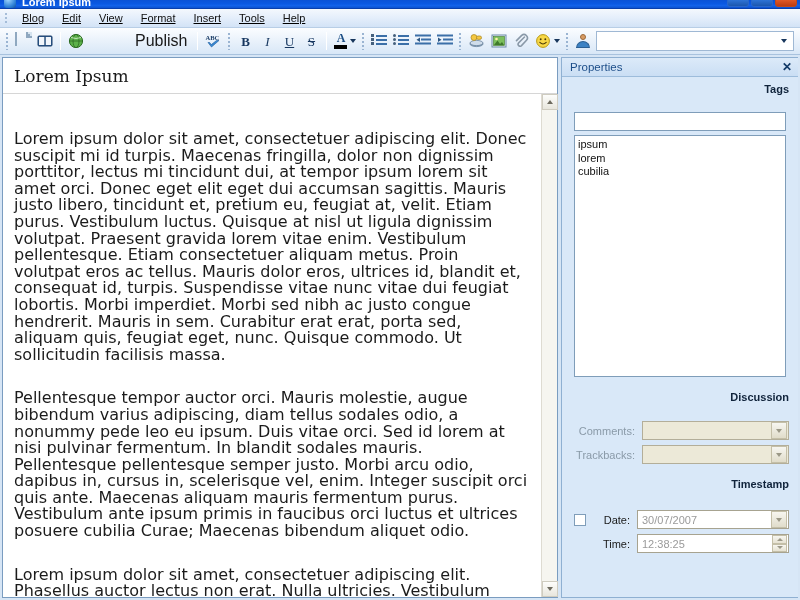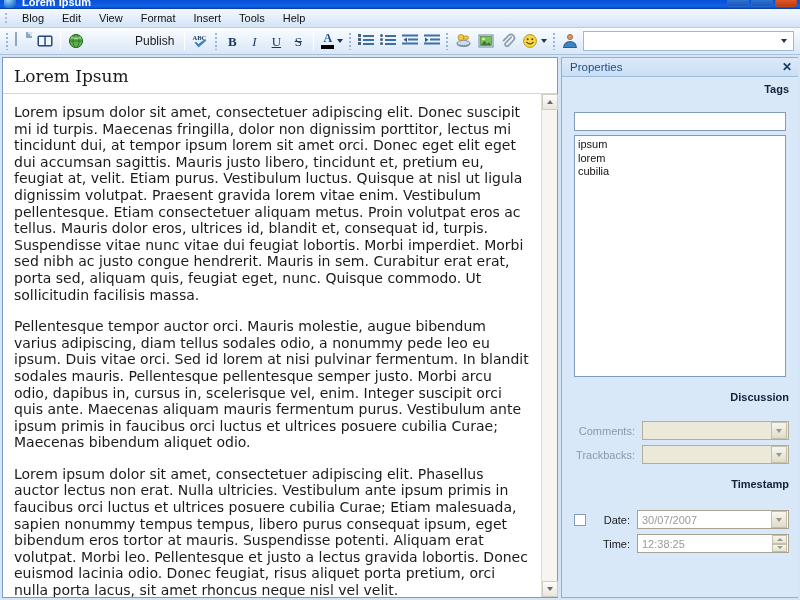--- a/index.html
+++ b/index.html
@@ -65,20 +65,21 @@
 
   
   .menubar {
     height: 19px;
     background: linear-gradient(to bottom, #f4f8fd 0%, #e4eefb 50%, #d3e3f6 100%);
     display: flex;
     align-items: center;
     padding-left: 4px;
     flex: 0 0 auto;
     border-bottom: 1px solid #b8cee6;
+    text-decoration: underline;
   }
   .grip {
     width: 4px; height: 13px;
     margin-right: 5px;
     background-image: radial-gradient(circle, #9ab4d2 0.8px, transparent 1px);
     background-size: 4px 4px;
     opacity: .85;
   }
   .menu-item {
     padding: 1px 9px;
@@ -120,21 +121,21 @@
     display: flex;
     align-items: center;
     justify-content: center;
     border: 1px solid transparent;
     border-radius: 2px;
     cursor: default;
     padding: 0 2px;
     position: relative;
   }
   .tb-btn.labeled { padding: 0 5px 0 2px; }
-  .tb-label { font-size: 12px; margin-left: 3px; color: #1a1a1a; padding-left: 48px; }
+  .tb-label { font-size: 16px; margin-left: 3px; color: #1a1a1a; padding-left: 48px; }
   .tb-caret {
     width: 0; height: 0;
     border-left: 3px solid transparent;
     border-right: 3px solid transparent;
     border-top: 4px solid #17365c;
     margin-left: 3px;
   }
   .fmt-glyph {
     font-size: 13px;
     color: #16365f;
@@ -218,25 +219,26 @@
     min-height: 0;
   }
   .doc-body {
     flex: 1 1 auto;
     padding: 10px 12px 10px 11px;
     overflow: hidden;
     min-width: 0;
   }
   .doc-body p {
     font-family: "DejaVu Sans", "Liberation Sans", sans-serif;
-    font-size: 14px;
+    font-size: 16px;
     line-height: 16.6px;
     color: #1b1b1b;
     margin-bottom: 15px;
     text-align: left;
+    margin-top: 27px;
   }
 
   .vscroll {
     width: 16px;
     flex: 0 0 16px;
     background: #f6f5f0;
     border-left: 1px solid #dedbd2;
     display: flex;
     flex-direction: column;
     justify-content: space-between;

